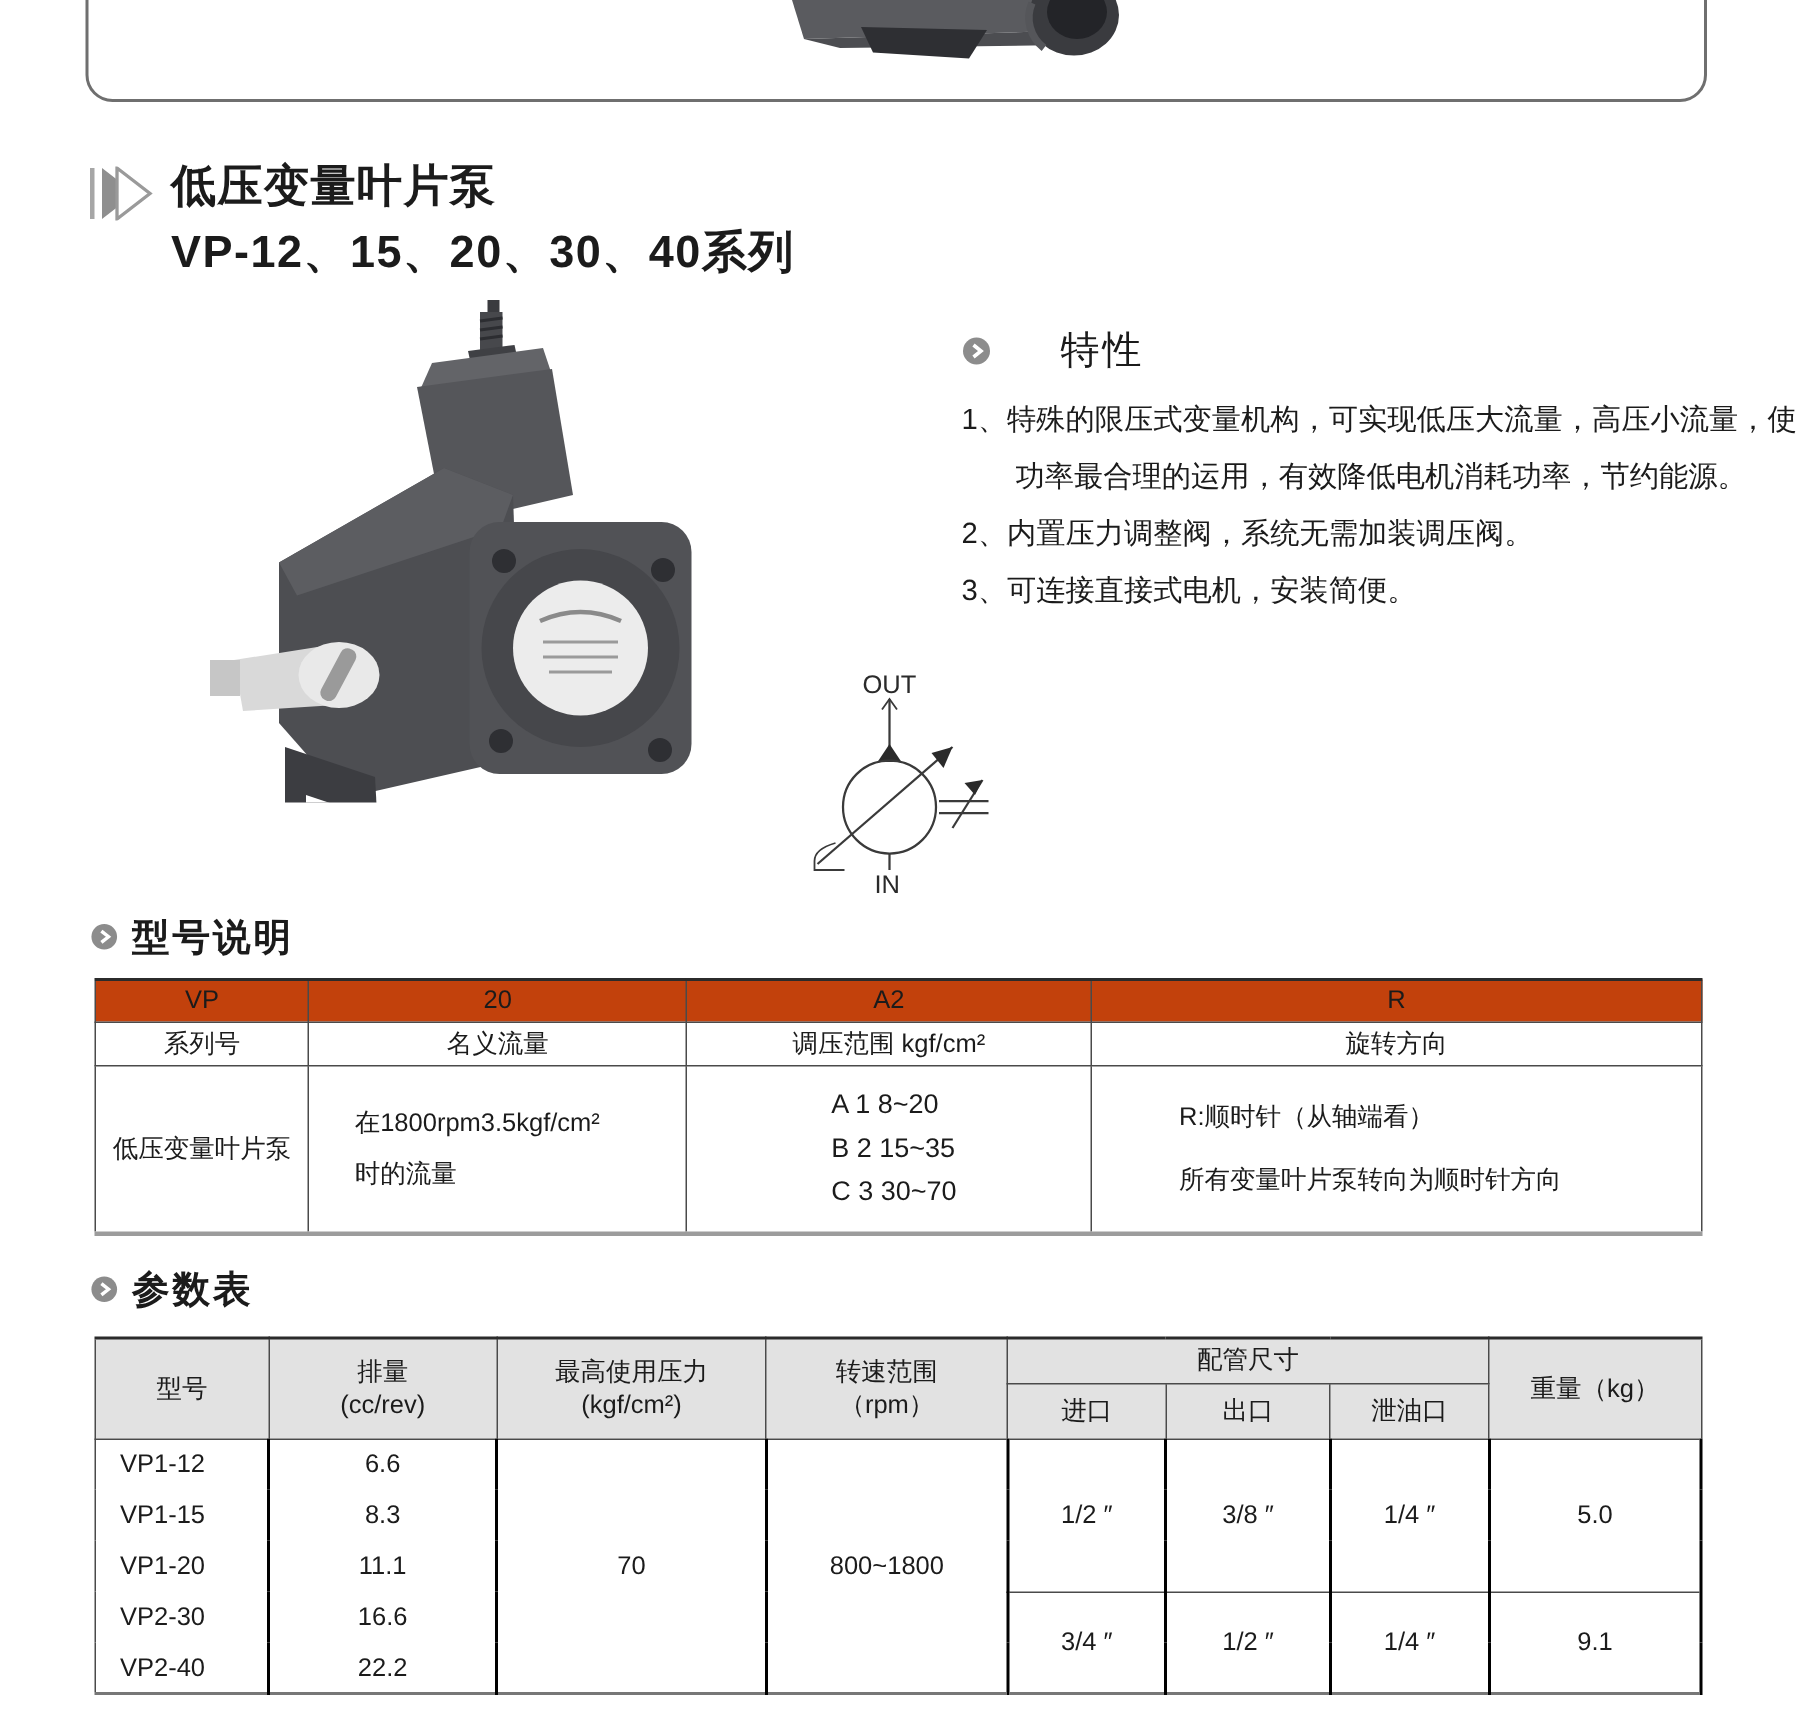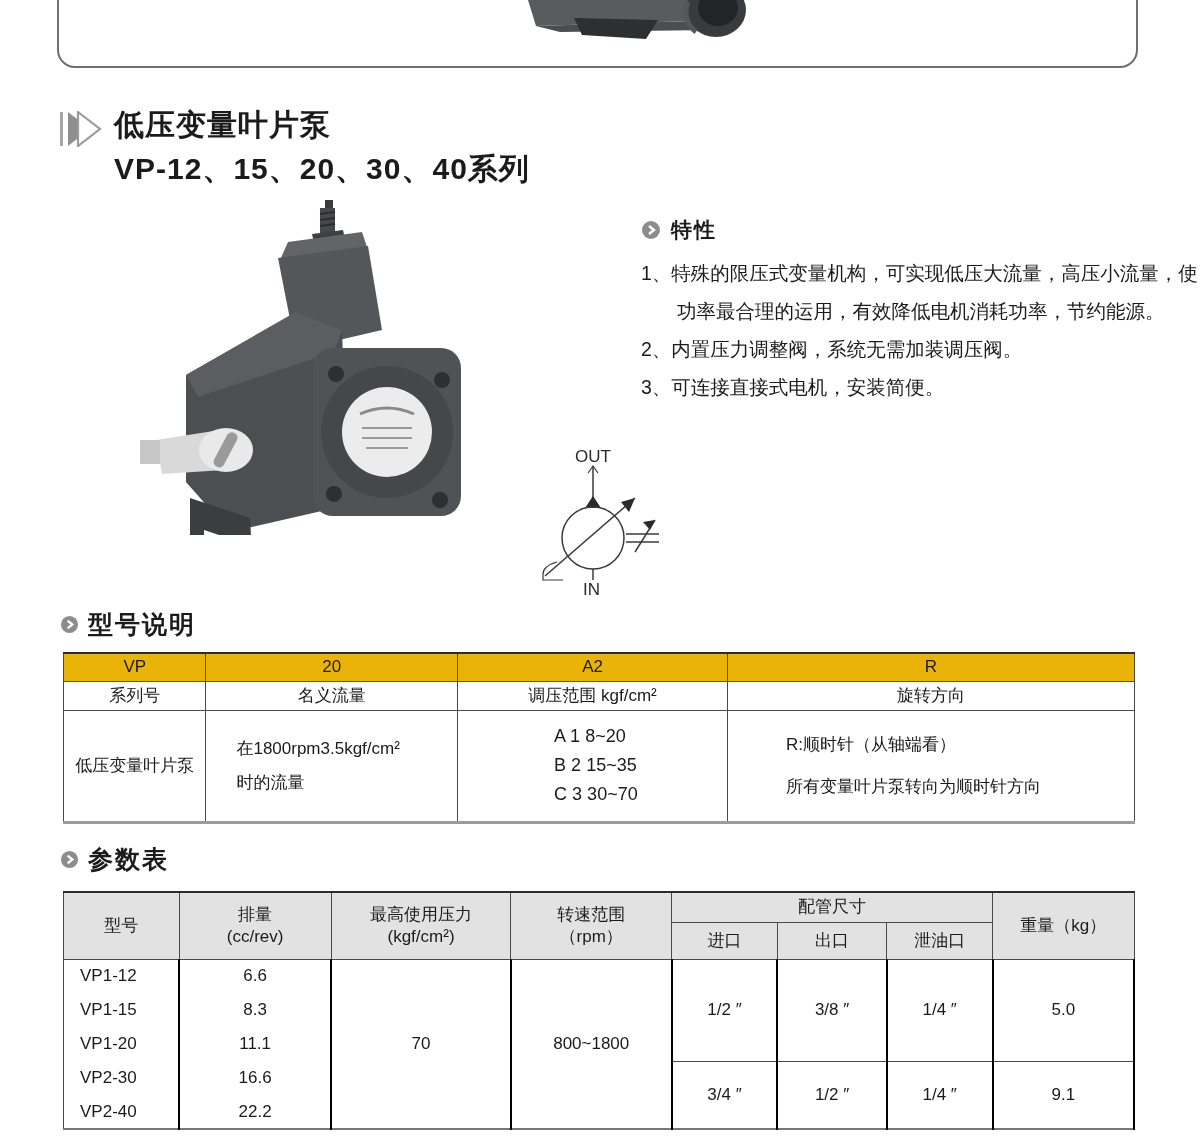--- a/index.html
+++ b/index.html
@@ -17,41 +17,41 @@
   .title-text { margin-left:10px; }
   .title-line { font-size:30px; line-height:44px; font-weight:600; letter-spacing:1px; }
 
   
   .photo-svg { position:absolute; left:128px; top:200px; }
 
   
   .features { position:absolute; left:641px; top:216px; width:566px; }
   .feat-head { display:flex; align-items:center; }
   .feat-head .sec-icon { margin-right:10px; }
-  .feat-title { font-size:21px; font-weight:700; letter-spacing:2px; }
+  .feat-title { font-size:26px; font-weight:400; letter-spacing:2px;margin-left:36px; }
   .feat-list { margin-top:10px; font-size:19.5px; line-height:38px; }
   .feat-item { padding-left:36px; text-indent:-36px; }
 
   
   .symbol-svg { position:absolute; left:523px; top:446px; }
 
   
   .sec-heading { position:absolute; display:flex; align-items:center; }
   .sec-heading .sec-icon { margin-right:9px; }
   .sec-title { font-size:25px; font-weight:600; letter-spacing:2px; }
   .model-heading { left:60px; top:608px; }
   .params-heading { left:60px; top:843px; }
 
   
   table { border-collapse:collapse; table-layout:fixed; }
   .model-table { position:absolute; left:63px; top:652px; width:1072px;
                  border-top:2px solid #2b2b2b; border-bottom:3px solid #9c9c9c; }
   .model-table th, .model-table td { border:1px solid #4a4a4a; font-weight:normal;
                  font-size:17px; text-align:center; }
-  .model-table .code-row th { background:#eab308; height:28px; }
+  .model-table .code-row th { background:#c2410c; height:28px; }
   .model-table .label-row td { height:29px; }
   .model-table .detail-row td { height:112px; }
   .cell-left { text-align:left !important; }
   .flow-cell { padding-left:30px; line-height:34px; }
   .press-cell { padding-left:96px; line-height:29px; font-size:18px !important; }
   .rot-cell { padding-left:58px; line-height:42px; }
   .pre { white-space:pre-line; }
 
   .params-table { position:absolute; left:63px; top:891px; width:1072px;
                   border-top:2px solid #2b2b2b; border-bottom:2px solid #777; }

